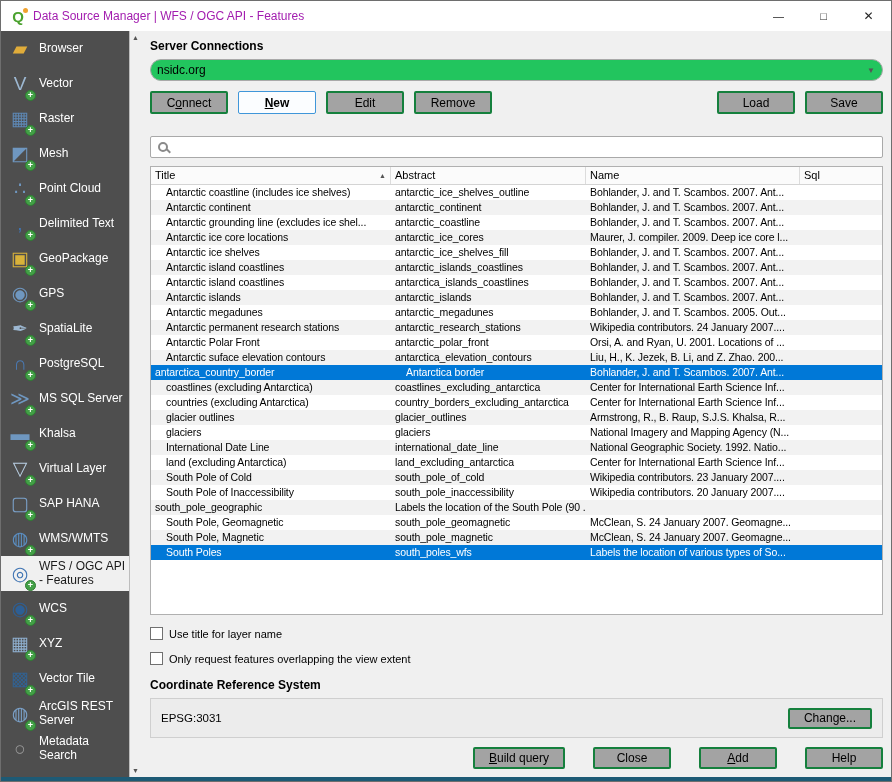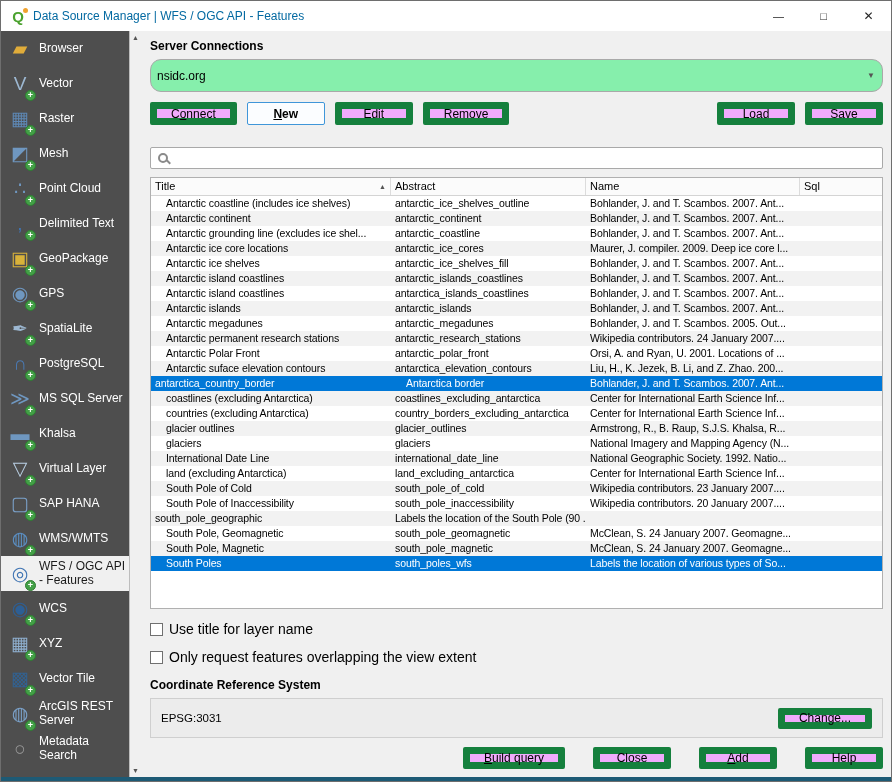--- a/index.html
+++ b/index.html
@@ -11,21 +11,21 @@
     background:#f0f0f0; border:1px solid #6e6e6e;
     display:flex; flex-direction:column;
   }
 
   
   .titlebar{ height:30px; background:#ffffff; display:flex; align-items:center; flex:0 0 auto; }
   .app-icon{ width:18px; height:18px; margin:0 6px 0 8px; display:flex; align-items:center; justify-content:center;
     color:#4ba22e; font-weight:bold; font-size:15px; position:relative; }
   .app-icon::after{ content:""; position:absolute; right:-1px; top:1px; width:5px; height:5px;
     background:#f0a22e; border-radius:50%; }
-  .title-text{ font-size:12px; color:#0369a1; }
+  .title-text{ font-size:12px; color:#a21caf; }
   .win-controls{ margin-left:auto; display:flex; height:100%; }
   .win-btn{ width:45px; height:100%; display:flex; align-items:center; justify-content:center;
     font-size:11px; color:#222; cursor:default; }
   .win-btn.close{ font-size:12px; }
 
   
   .main{ flex:1; display:flex; min-height:0; }
 
   
   .sidebar{ width:140px; flex:0 0 auto; display:flex; min-height:0; }
@@ -39,27 +39,27 @@
     background:#43a047; border:1px solid #2e7d32; border-radius:50%;
     color:#fff; font-size:9px; line-height:9px; font-weight:bold; text-align:center; }
   .sb-scroll{ width:12px; background:#f0f0f0; border-left:1px solid #bdbdbd;
     display:flex; flex-direction:column; justify-content:space-between; align-items:center;
     font-size:7px; color:#555; padding:3px 0; }
 
   
   .content{ flex:1; min-width:0; display:flex; flex-direction:column; padding:6px 8px 8px 9px; background:#f0f0f0; }
   .heading{ font-size:12px; font-weight:bold; color:#000; margin:2px 0 6px 0; }
 
-  .combo{ height:33px; background:#86efac; border:1px solid #a9a9a9; border-radius:11px;
+  .combo{ height:22px; background:#22c55e; border:1px solid #a9a9a9; border-radius:11px;
     display:flex; align-items:center; margin-bottom:10px; cursor:default; }
   .combo-value{ font-size:12px; padding-left:6px; flex:1; }
   .combo-arrow{ width:22px; text-align:center; font-size:8px; color:#555; }
 
   .btn-row{ display:flex; gap:10px; margin-bottom:22px; }
-  .btn{ height:23px; min-width:78px; padding:0 14px; background:#f0abfc; border:7px solid #15803d;
+  .btn{ height:23px; min-width:78px; padding:0 14px; background:#a3a3a3; border:2px solid #15803d;
     border-radius:2px; font-size:12px; font-family:inherit; color:#000; cursor:default;
     display:inline-flex; align-items:center; justify-content:center; }
   .btn.focused{ border:1px solid #3f96d9; background:#fbfdff;font-weight:bold; }
   .spacer{ flex:1; }
 
   .searchbox{ height:22px; background:#fff; border:1px solid #a9a9a9; border-radius:2px;
     display:flex; align-items:center; padding-left:7px; margin-bottom:8px; }
   .mag{ width:10px; height:10px; border:2px solid #8a8a8a; border-radius:50%; position:relative; flex:0 0 auto; }
   .mag::after{ content:""; position:absolute; width:5px; height:2px; background:#8a8a8a;
     right:-5px; bottom:-2px; transform:rotate(45deg); }
@@ -79,21 +79,21 @@
   .trow.alt{ background:#f2f2f2; }
   .trow.selected{ background:#0078d7; }
   .trow.selected .cell{ color:#fff; }
   .cell{ font-size:10.5px; letter-spacing:-0.1px; color:#000; line-height:15px;
     white-space:nowrap; overflow:hidden; padding-left:4px; }
   .cell.c-title{ padding-left:15px; }
 
   
   .cb-row{ display:flex; align-items:center; margin-top:12px; }
   .cb{ width:13px; height:13px; background:#fff; border:1px solid #707070; margin-right:6px; flex:0 0 auto; }
-  .cb-label{ font-size:14px; color:#000; }
+  .cb-label{ font-size:11px; color:#000; }
 
   .crs-heading{ margin-top:13px; margin-bottom:0; }
   .crs-panel{ margin-top:6px; height:40px; background:#ececec; border:1px solid #cfcfcf;
     display:flex; align-items:center; padding:0 10px; }
   .crs-value{ font-size:11.5px; color:#000; }
   .crs-panel .btn{ margin-left:auto; height:21px; min-width:80px; }
 
   .footer{ display:flex; justify-content:flex-end; gap:28px; margin-top:9px; }
   .footer .btn{ height:22px; min-width:78px; }
 

